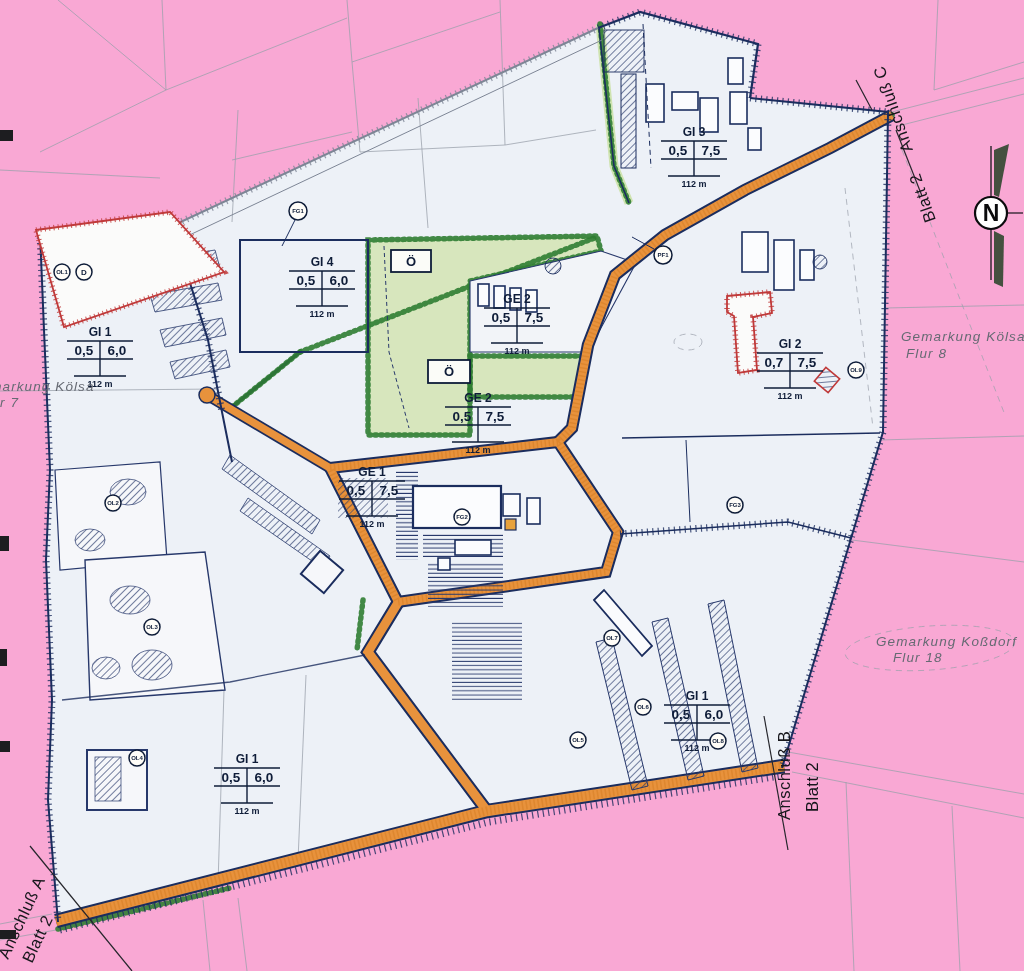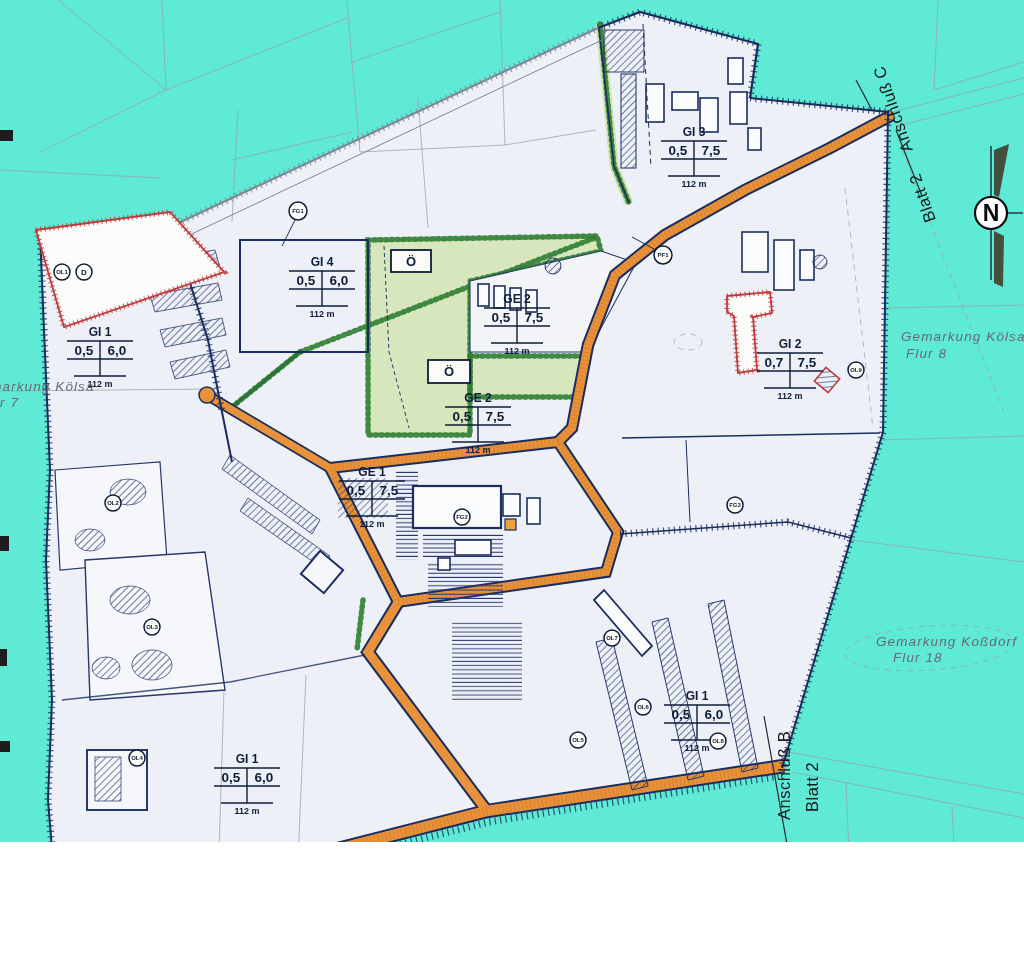--- a/index.html
+++ b/index.html
@@ -1,16 +1,16 @@
 <!DOCTYPE html>
 <html><head>
 <meta charset="utf-8">
 <style>
   html,body{margin:0;padding:0;background:#ffffff;}
-  .page{width:1024px;height:842px;position:relative;background:#5eead4;overflow:hidden;text-align:center;}
+  .page{width:1024px;height:971px;position:relative;background:#f9a8d4;overflow:hidden;text-align:center;}
   svg{display:block;font-family:"Liberation Sans",sans-serif;}
   .zname{font:bold 12px "Liberation Sans",sans-serif;fill:#0e1c38;text-anchor:middle;}
   .zval{font:bold 13.5px "Liberation Sans",sans-serif;fill:#0e1c38;text-anchor:middle;}
   .zh{font:bold 9px "Liberation Sans",sans-serif;fill:#0e1c38;text-anchor:middle;}
   .tline{stroke:#0e1c38;stroke-width:1.4;}
   .marker circle{fill:#fffdf8;stroke:#0e1c38;stroke-width:1.5;}
   .marker text{font:bold 6px "Liberation Sans",sans-serif;fill:#0e1c38;text-anchor:middle;}
   .marker.big text{font:bold 8px "Liberation Sans",sans-serif;}
   .conn{font:16.5px "Liberation Sans",sans-serif;fill:#17171c;letter-spacing:.5px;}
   .gem{font:italic 13.5px "Liberation Sans",sans-serif;fill:#666a73;letter-spacing:1.1px;}

